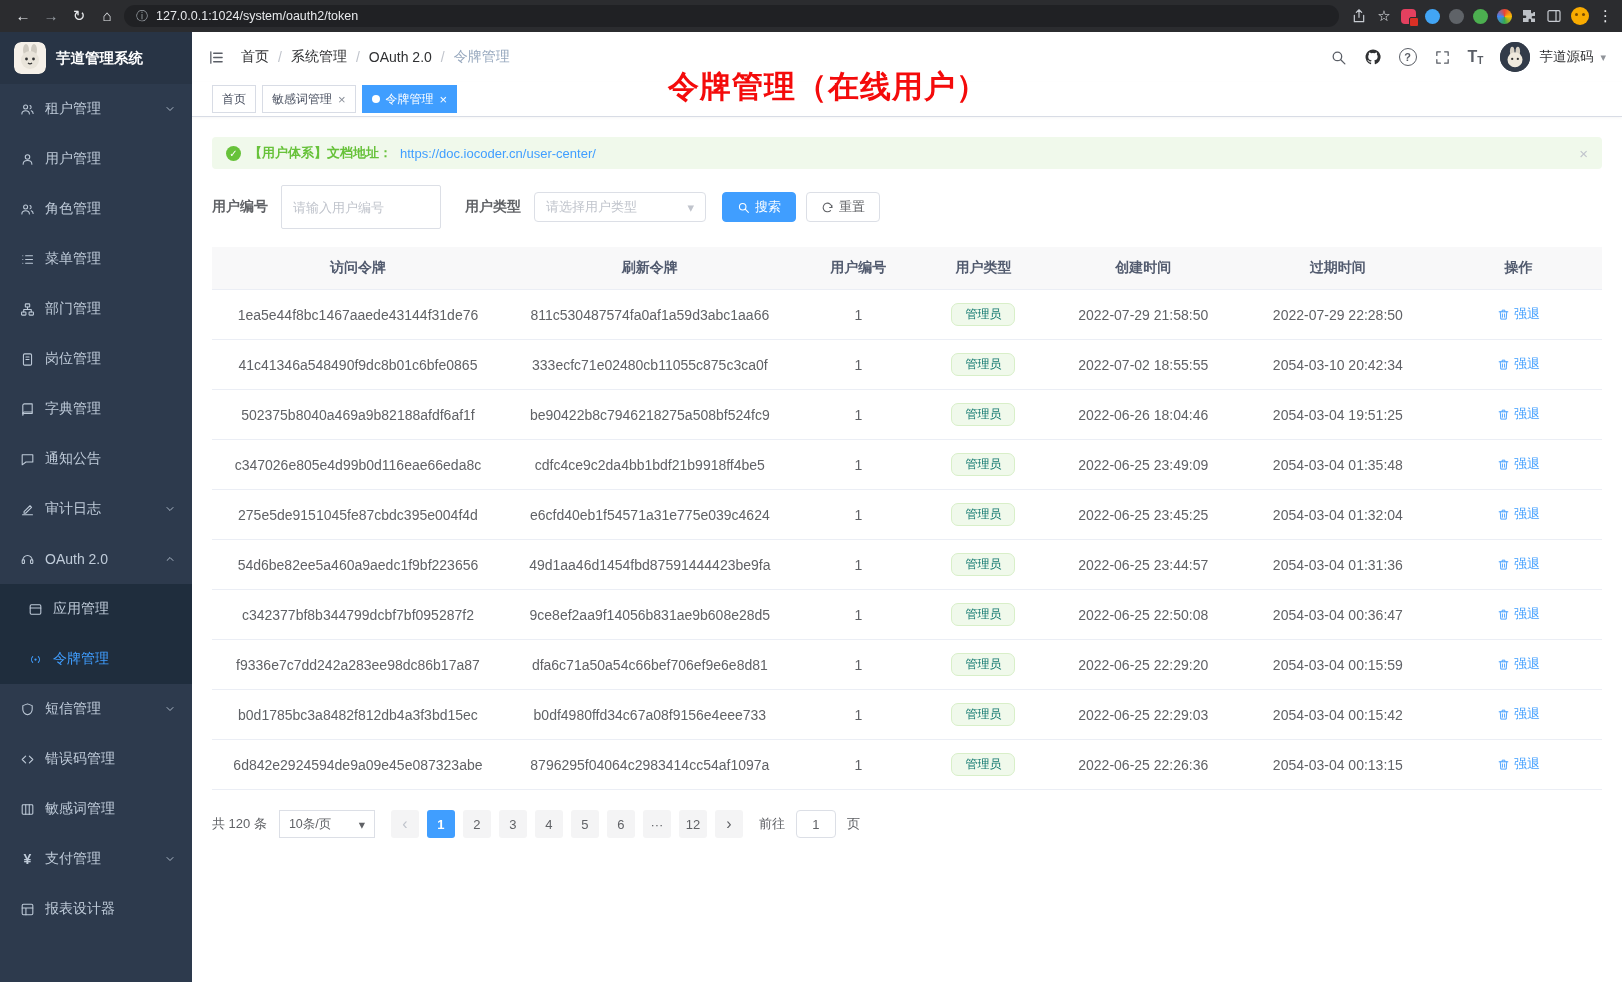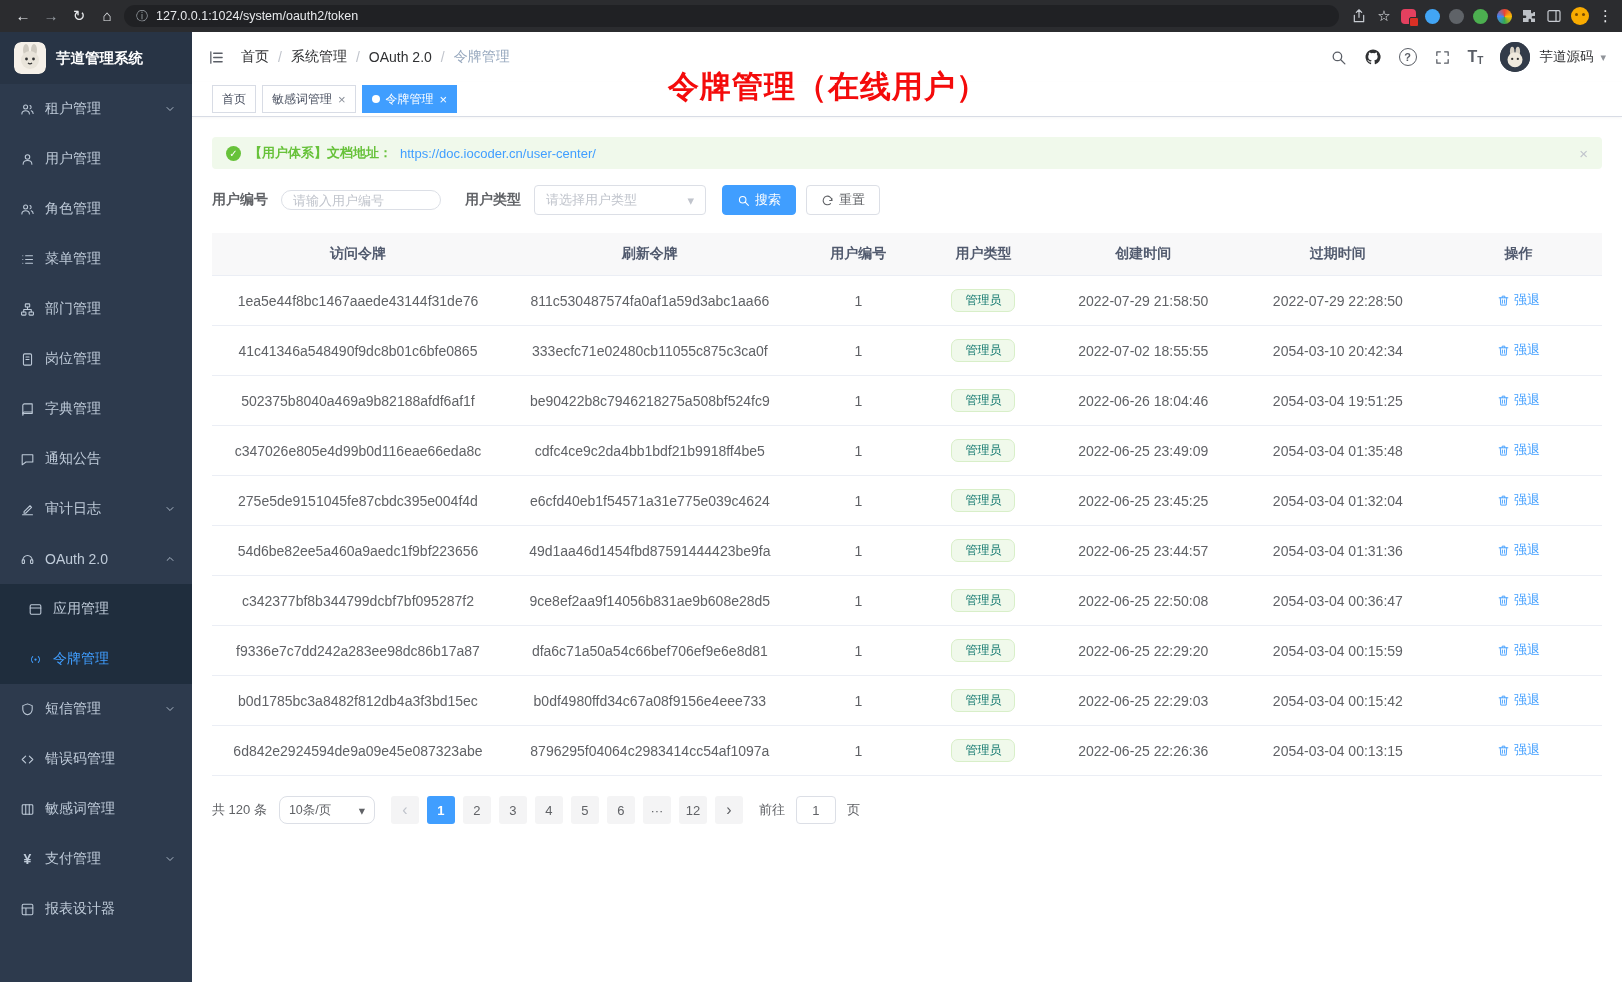--- a/index.html
+++ b/index.html
@@ -70,37 +70,37 @@
 
   .alert{height:32px;background:#f0f9eb;border-radius:4px;display:flex;align-items:center;padding:0 14px;gap:8px;font-size:13px;}
   .alert-check{width:15px;height:15px;background:#67c23a;border-radius:50%;color:#fff;font-size:10px;display:flex;align-items:center;justify-content:center;flex-shrink:0;}
   .alert-text{color:#67c23a;font-weight:700;}
   .alert-link{color:#409eff;cursor:pointer;text-decoration:none;}
   .alert-x{margin-left:auto;color:#c0c4cc;font-size:15px;cursor:pointer;}
 
   .filters{display:flex;align-items:center;margin-top:16px;gap:10px;}
   .f-label{font-size:14px;font-weight:700;color:#606266;margin-right:3px;}
   .f-label.second{margin-left:14px;}
-  .f-input{width:160px;height:20px;border:1px solid #dcdfe6;border-radius:12px;padding:0 11px;font-size:13px;color:#606266;outline:none;box-sizing:border-box;}
+  .f-input{width:160px;height:44px;border:1px solid #dcdfe6;border-radius:2px;padding:0 11px;font-size:13px;color:#606266;outline:none;box-sizing:border-box;}
   .f-input::placeholder{color:#c0c4cc;}
   .f-select{width:172px;height:30px;border:1px solid #dcdfe6;border-radius:4px;display:flex;align-items:center;justify-content:space-between;padding:0 11px;color:#c0c4cc;font-size:13px;cursor:pointer;box-sizing:border-box;}
   .btn{height:30px;border-radius:4px;display:inline-flex;align-items:center;gap:5px;padding:0 14px;font-size:13px;cursor:pointer;border:1px solid #dcdfe6;background:#fff;color:#606266;}
   .btn.primary{background:#409eff;border-color:#409eff;color:#fff;margin-left:6px;}
   .btn-ico{width:13px;height:13px;fill:none;stroke:currentColor;stroke-width:2;stroke-linecap:round;stroke-linejoin:round;}
 
   table.grid{width:100%;border-collapse:collapse;margin-top:18px;font-size:14px;table-layout:fixed;}
   .grid th{height:40px;background:#f8f8f9;color:#515a6e;font-weight:700;border-bottom:1px solid #ebeef5;text-align:center;font-size:14px;}
   .grid td{height:47px;color:#606266;border-bottom:1px solid #ebeef5;text-align:center;white-space:nowrap;overflow:hidden;}
   .tag{background:#f0f9eb;border:1px solid #d8efc8;color:#0f766e;border-radius:7px;padding:2px 13px;font-size:12px;display:inline-block;}
   .act{color:#409eff;display:inline-flex;align-items:center;gap:4px;font-size:13px;cursor:pointer;}
   .act svg{width:13px;height:13px;fill:none;stroke:currentColor;stroke-width:1.7;stroke-linecap:round;stroke-linejoin:round;}
 
   .pager{display:flex;align-items:center;justify-content:flex-start;gap:8px;margin-top:20px;font-size:13px;color:#606266;}
   .ptotal{margin-right:4px;}
-  .psize{width:96px;height:28px;border:1px solid #dcdfe6;border-radius:8px;display:flex;align-items:center;justify-content:space-between;padding:0 9px;font-size:12.5px;color:#606266;cursor:pointer;box-sizing:border-box;margin-right:8px;}
+  .psize{width:96px;height:28px;border:1px solid #dcdfe6;border-radius:0;display:flex;align-items:center;justify-content:space-between;padding:0 9px;font-size:12.5px;color:#606266;cursor:pointer;box-sizing:border-box;margin-right:8px;}
   .pbtn{min-width:28px;height:28px;background:#f4f4f5;border-radius:3px;display:flex;align-items:center;justify-content:center;font-size:13px;color:#606266;cursor:pointer;box-sizing:border-box;padding:0 4px;}
   .pbtn.active{background:#409eff;color:#fff;font-weight:700;}
   .pbtn.nav{font-size:16px;}
   .pbtn.disabled{color:#c0c4cc;}
   .goto{display:flex;align-items:center;gap:11px;margin-left:8px;}
   .goto-input{width:40px;height:28px;border:1px solid #dcdfe6;border-radius:4px;text-align:center;font-size:13px;color:#606266;outline:none;box-sizing:border-box;}
 
   .annotation{position:absolute;left:668px;top:66px;color:#f40b0b;font-size:31px;font-weight:700;z-index:20;white-space:nowrap;letter-spacing:1px;}
 </style>
 </head>

